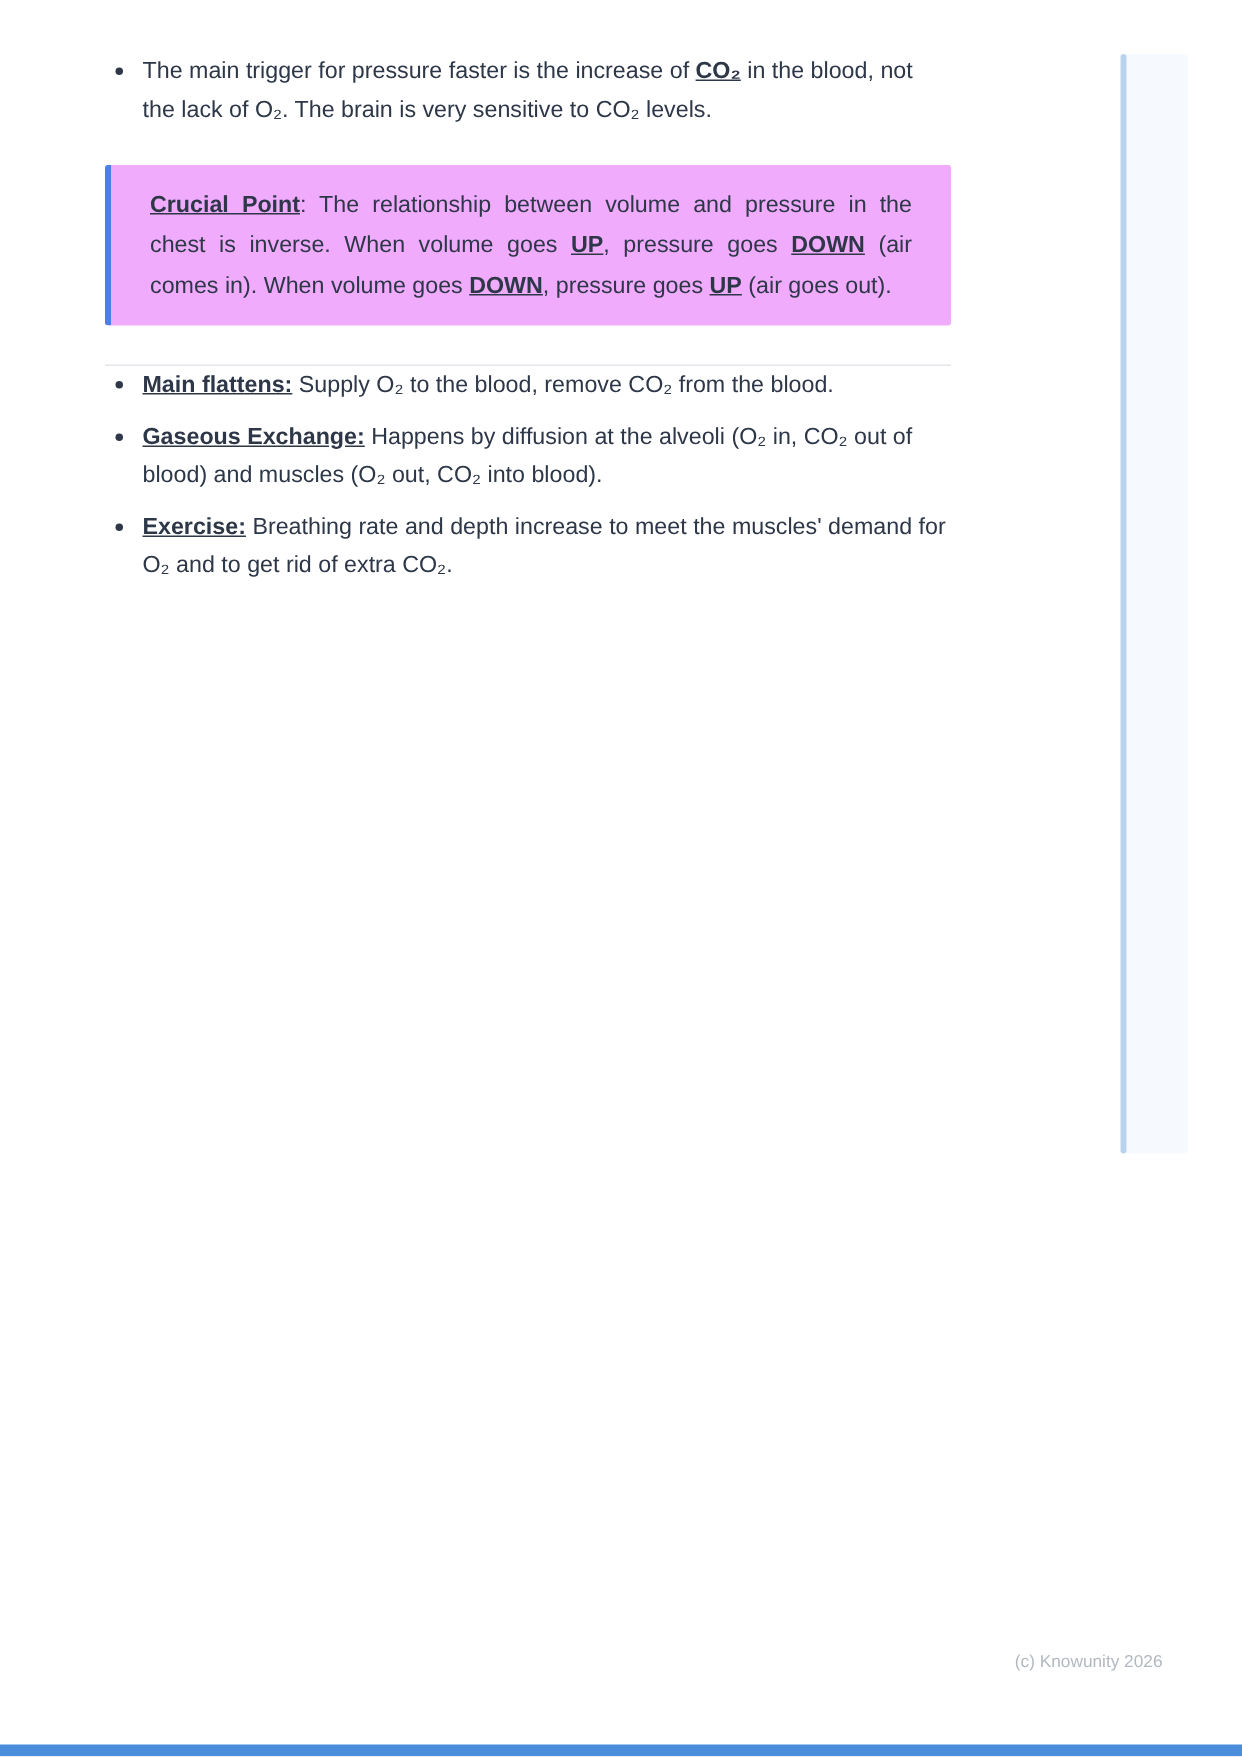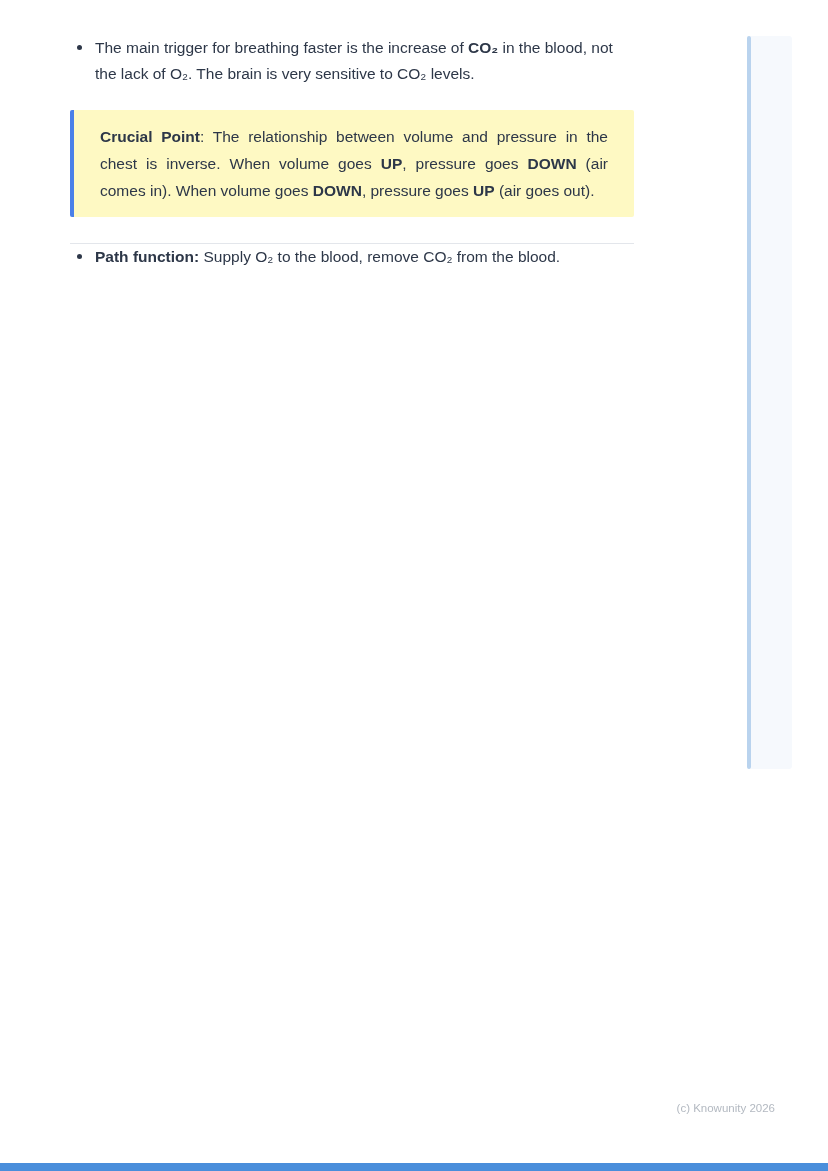--- a/index.html
+++ b/index.html
@@ -37,21 +37,21 @@
     width: 5px;
     height: 5px;
     border-radius: 50%;
     background: #2d3748;
   }
   ul.intro-list li { margin-bottom: 14px; }
   ul.intro-list { margin-bottom: 10px; }
   .callout {
     margin-top: 24px;
     width: 564px;
-    background: #fef9c3;
+    background: #f0abfc;
     border-left: 4px solid #4a80e8;
     border-radius: 2px;
     padding: 13px 26px 13px 26px;
     font-size: 15.5px;
     line-height: 27px;
     text-align: justify;
     color: #2d3748;
   }
   .divider {
     border: none;
@@ -60,21 +60,21 @@
     width: 564px;
   }
   h2.summary-heading {
     margin: 24px 0 22px 0;
     font-size: 23px;
     font-weight: 700;
     color: #8ab3ea;
     letter-spacing: 0.2px;
   }
   ul.summary-list li { margin-bottom: 9px; }
-  b { font-weight: 700; color: #2d3748; }
+  b { font-weight: 700; color: #2d3748; text-decoration: underline; }
   .side-panel {
     position: absolute;
     left: 751px;
     top: 36px;
     width: 41px;
     height: 733px;
     background: #f6f9fd;
     border-radius: 0 3px 3px 0;
   }
   .side-accent-line {
@@ -103,33 +103,39 @@
   }
 </style>
 </head>
 <body>
 
 <div class="page">
 
   <div class="content">
 
     <ul class="bullet-list intro-list">
-      <li><span>The main trigger for breathing faster is the increase of </span><b>CO₂</b><span> in the blood, not the lack of O₂. The brain is very sensitive to CO₂ levels.</span></li>
+      <li><span>The main trigger for pressure faster is the increase of </span><b>CO₂</b><span> in the blood, not the lack of O₂. The brain is very sensitive to CO₂ levels.</span></li>
     </ul>
 
     <div class="callout">
       <span><b>Crucial Point</b><span>: The relationship between volume and pressure in the chest is inverse. When volume goes </span><b>UP</b><span>, pressure goes </span><b>DOWN</b><span> (air comes in). When volume goes </span><b>DOWN</b><span>, pressure goes </span><b>UP</b><span> (air goes out).</span></span>
     </div>
 
     <hr class="divider">
 
 
     <ul class="bullet-list summary-list">
       <li>
-        <b>Path function:</b><span> Supply O₂ to the blood, remove CO₂ from the blood.</span>
+        <b>Main flattens:</b><span> Supply O₂ to the blood, remove CO₂ from the blood.</span>
+      </li>
+      <li>
+        <b>Gaseous Exchange:</b><span> Happens by diffusion at the alveoli (O₂ in, CO₂ out of blood) and muscles (O₂ out, CO₂ into blood).</span>
+      </li>
+      <li>
+        <b>Exercise:</b><span> Breathing rate and depth increase to meet the muscles' demand for O₂ and to get rid of extra CO₂.</span>
       </li>
     </ul>
 
   </div>
 
   <div class="side-panel"></div>
   <div class="side-accent-line"></div>
 
   <div class="footer-credit">(c) Knowunity 2026</div>
 

